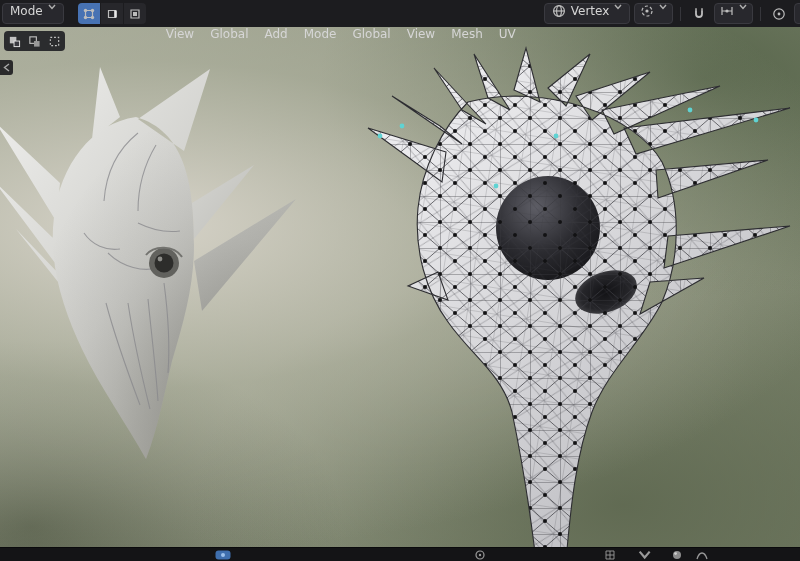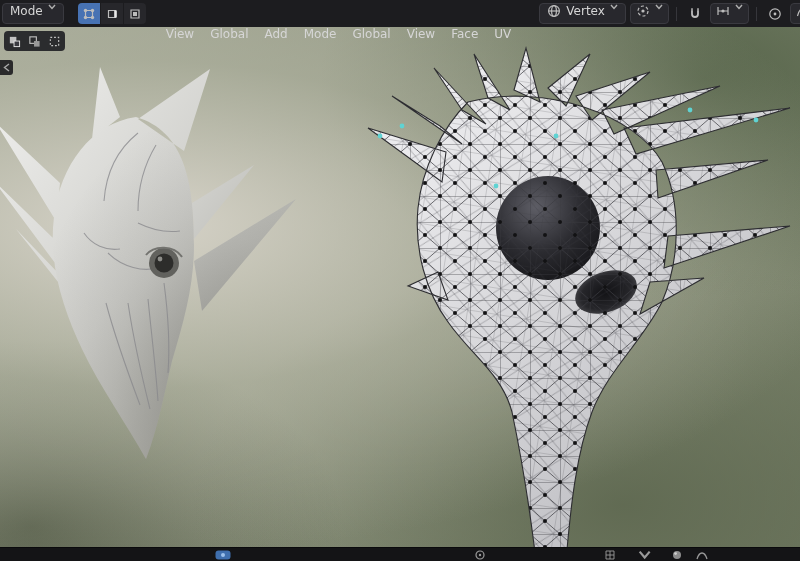--- a/index.html
+++ b/index.html
@@ -114,21 +114,21 @@
       </div>
     </div>
 
     <nav class="menus">
       <span>View</span>
       <span>Global</span>
       <span>Add</span>
       <span>Mode</span>
       <span>Global</span>
       <span>View</span>
-      <span>Face</span>
+      <span>Mesh</span>
       <span>UV</span>
     </nav>
 
     <div class="hdr-right">
 
       <div class="dropdown">
         <svg class="hicon" viewBox="0 0 14 14">
           <circle cx="7" cy="7" r="5.4"></circle>
           <ellipse cx="7" cy="7" rx="2.4" ry="5.4"></ellipse>
           <path d="M1.6 7 H12.4"></path>

